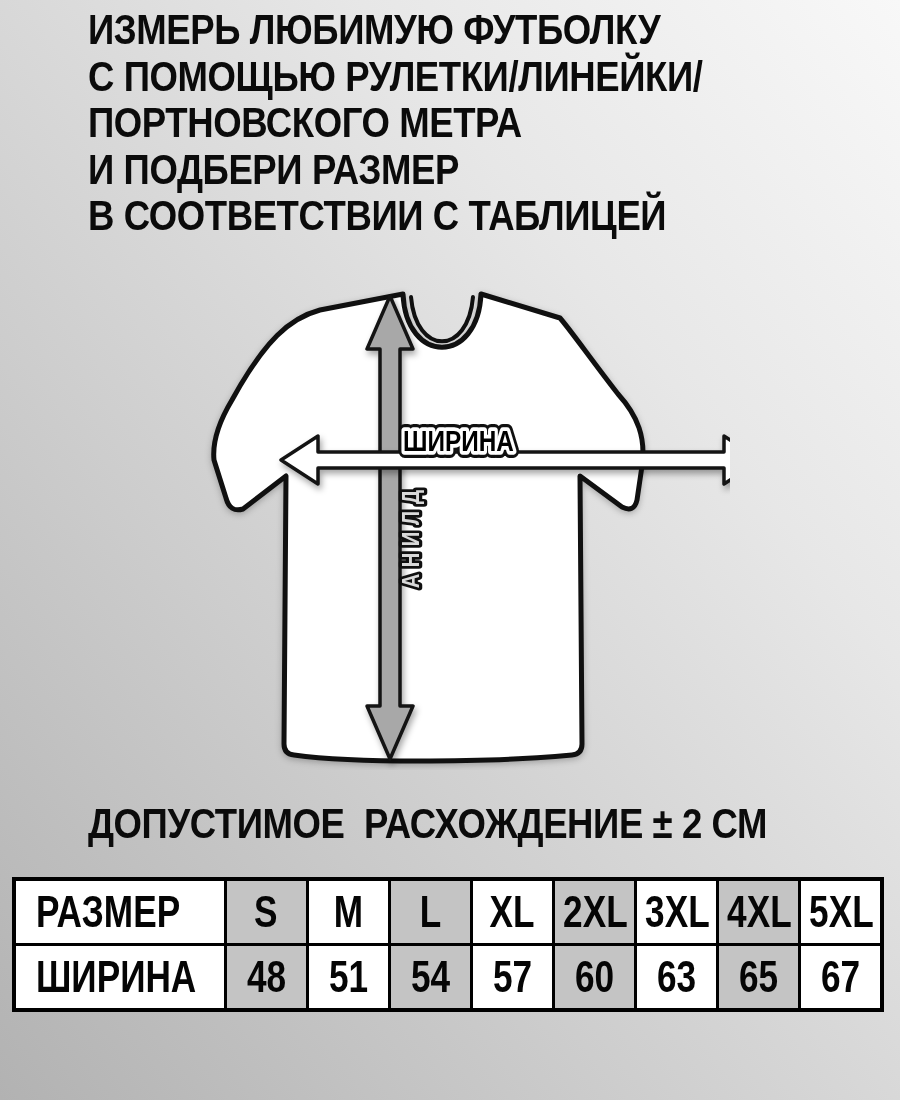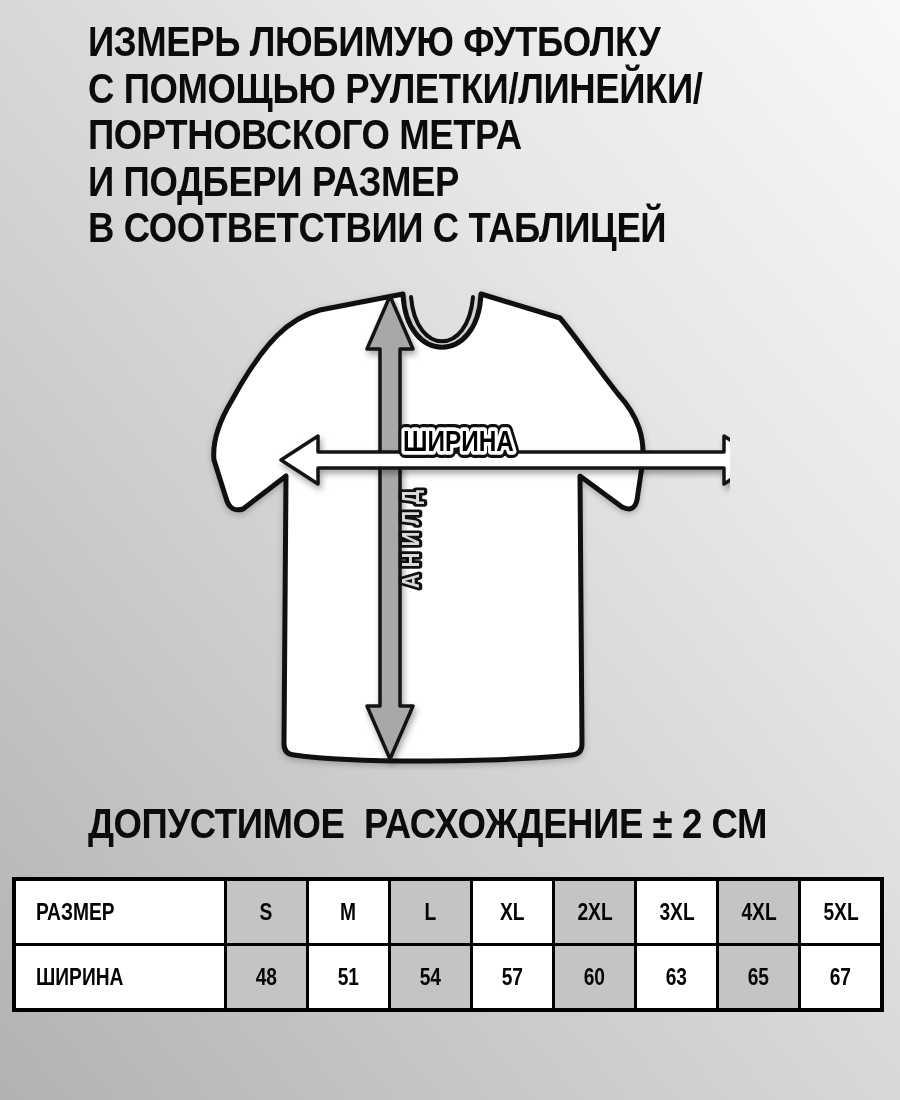--- a/index.html
+++ b/index.html
@@ -5,21 +5,21 @@
 <style>
   html,body{margin:0;padding:0;}
   body{
     width:900px;height:1100px;position:relative;overflow:hidden;
     background:linear-gradient(to bottom left,#f8f8f8 0%,#e7e7e7 30%,#cdcdcd 65%,#b2b2b2 100%);
     font-family:"Liberation Sans","DejaVu Sans",sans-serif;
     color:#0b0b0b;
     -webkit-font-smoothing:antialiased;
   }
   
-  .header-block{position:absolute;left:88px;top:18px;}
+  .header-block{position:absolute;left:88px;top:6px;}
   .header-line{
     font-size:43px;font-weight:bold;line-height:46.5px;letter-spacing:-0.5px;
     transform:scaleX(0.85);transform-origin:left center;white-space:nowrap;color:#0b0b0b;
   }
   
   .diagram{position:absolute;left:170px;top:270px;width:560px;height:500px;}
   .shirt-shadow{filter:drop-shadow(0 2px 3px rgba(0,0,0,0.25));}
   .arrow-shadow{filter:drop-shadow(2px 4px 3px rgba(0,0,0,0.35));}
   text.wl{
     font-family:"Liberation Sans","DejaVu Sans",sans-serif;
@@ -42,21 +42,21 @@
     transform:scaleX(0.85);transform-origin:left center;color:#0b0b0b;
   }
   
   table.size-table{
     position:absolute;left:12px;top:877px;width:872px;
     border-collapse:collapse;table-layout:fixed;
     border:4px solid #000;
   }
   table.size-table td{
     border:3px solid #000;height:62px;vertical-align:middle;
-    font-weight:bold;font-size:24px;color:#050505;
+    font-weight:bold;font-size:44px;color:#050505;
     padding:0;overflow:hidden;
   }
   td.cell-gray{background:#c4c4c4;}
   td.cell-white{background:#ffffff;}
   td.lbl{text-align:left;}
   td.lbl .cond{transform:scaleX(0.8);transform-origin:left center;margin-left:20px;}
   td.num{text-align:center;}
   td.num .cond{transform:scaleX(0.8);transform-origin:center center;}
   .cond{display:inline-block;white-space:nowrap;}
 </style>

